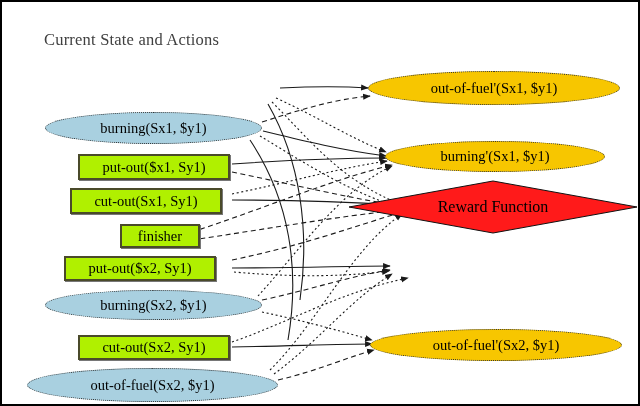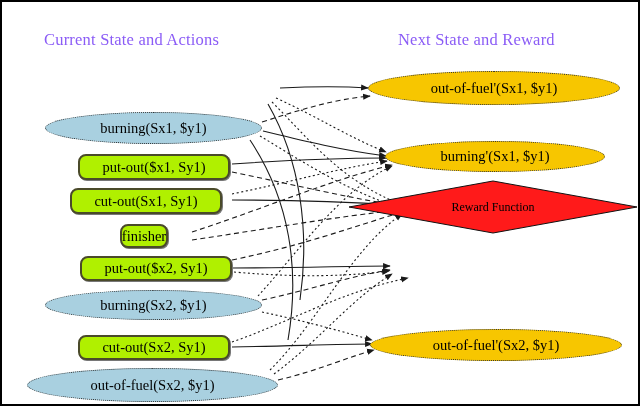--- a/index.html
+++ b/index.html
@@ -20,39 +20,38 @@
     left: 0; top: 0;
     width: 640px; height: 406px;
     border: 2px solid #000;
     box-sizing: border-box;
     pointer-events: none;
   }
   .col-title {
     position: absolute;
     font-family: "Liberation Serif", "DejaVu Serif", serif;
     font-size: 16.5px;
-    color: #8b5cf6;
+    color: #404040;
     white-space: nowrap;
     letter-spacing: 0.2px;
   }
   #title-left  { left: 44px;  top: 30px; }
   #title-right { left: 398px; top: 30px; }
 
   .node {
     position: absolute;
     display: flex;
     align-items: center;
     justify-content: center;
     box-sizing: border-box;
     font-family: "Liberation Serif", "DejaVu Serif", serif;
     font-size: 14.5px;
     color: #000;
     white-space: nowrap;
     z-index: 3;
-    border-radius: 8px;
   }
   .ellipse-blue {
     background: #a9d0e0;
     border: 1px dotted #333;
     border-radius: 50%;
   }
   .ellipse-yellow {
     background: #f7c600;
     border: 1px dotted #333;
     border-radius: 50%;
@@ -68,21 +67,21 @@
   }
   .diamond-wrap svg { display: block; }
   .diamond-label {
     position: absolute;
     left: 0; top: 0;
     width: 100%; height: 100%;
     display: flex;
     align-items: center;
     justify-content: center;
     font-family: "Liberation Serif", "DejaVu Serif", serif;
-    font-size: 12px;
+    font-size: 16px;
     color: #000;
     white-space: nowrap;
     pointer-events: none;
   }
   #edge-layer {
     position: absolute;
     left: 0; top: 0;
     width: 640px; height: 406px;
     z-index: 1;
   }
@@ -146,32 +145,31 @@
 
     <path class="edge-dashed" marker-end="url(#arw)" d="M 278,380 C 320,370 345,358 374,350"></path>
     <path class="edge-dotted" marker-end="url(#arw)" d="M 274,374 C 320,340 350,300 392,274"></path>
     <path class="edge-dotted" marker-end="url(#arw)" d="M 270,370 C 320,320 350,250 402,214"></path>
 
     <path class="edge-solid" d="M 268,104 C 300,160 310,230 300,300"></path>
     <path class="edge-solid" d="M 250,140 C 290,200 300,270 288,340"></path>
   </svg>
 
   <div class="col-title" id="title-left">Current State and Actions</div>
-  <div class="col-title" id="title-right">Next State and Reward</div>
 
 
   <div class="node ellipse-blue" style="left:45px; top:112px; width:217px; height:32px;">burning(Sx1, $y1)</div>
 
   <div class="node box-green" style="left:78px; top:154px; width:152px; height:26px;">put-out($x1, Sy1)</div>
 
   <div class="node box-green" style="left:70px; top:188px; width:152px; height:26px;">cut-out(Sx1, Sy1)</div>
 
-  <div class="node box-green" style="left:120px; top:224px; width:48px; height:24px;">finisher</div>
+  <div class="node box-green" style="left:120px; top:224px; width:80px; height:24px;">finisher</div>
 
-  <div class="node box-green" style="left:80px; top:256px; width:152px; height:25px;text-align:right;">put-out($x2, Sy1)</div>
+  <div class="node box-green" style="left:64px; top:256px; width:152px; height:25px;text-align:right;">put-out($x2, Sy1)</div>
 
   <div class="node ellipse-blue" style="left:45px; top:290px; width:217px; height:30px;">burning(Sx2, $y1)</div>
 
   <div class="node box-green" style="left:78px; top:335px; width:152px; height:25px;">cut-out(Sx2, Sy1)</div>
 
   <div class="node ellipse-blue" style="left:27px; top:368px; width:251px; height:34px;text-align:center;">out-of-fuel(Sx2, $y1)</div>
 
   <div class="node ellipse-yellow" style="left:368px; top:71px; width:252px; height:34px;">out-of-fuel'(Sx1, $y1)</div>
 
   <div class="node ellipse-yellow" style="left:385px; top:141px; width:220px; height:31px;">burning'(Sx1, $y1)</div>

